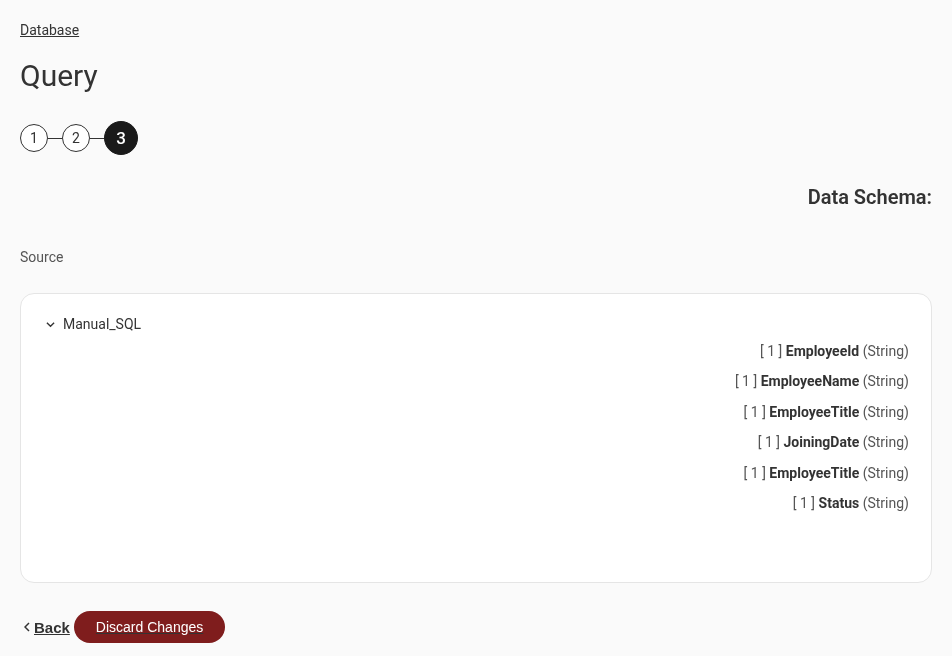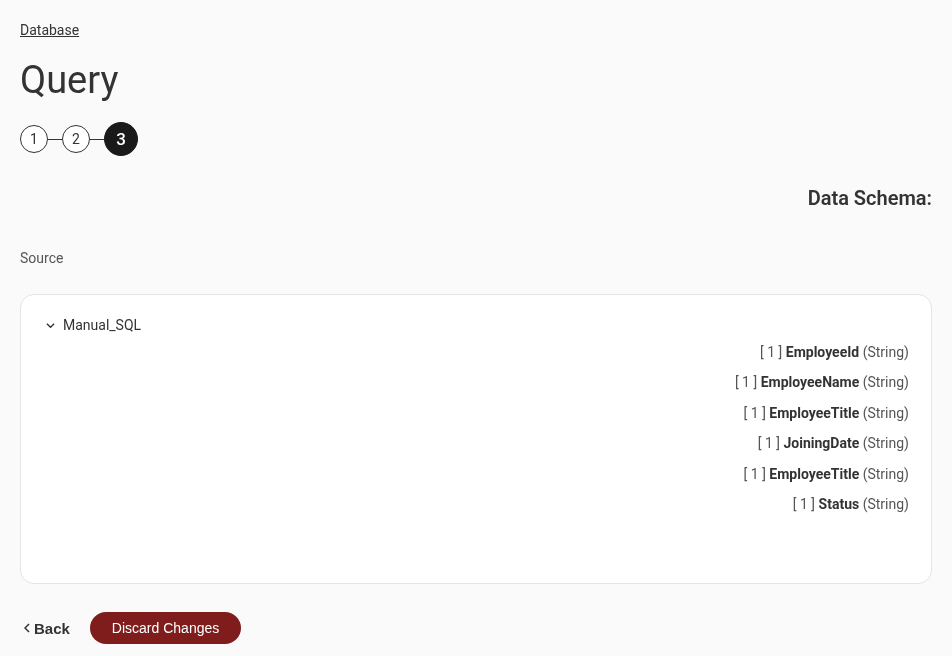--- a/index.html
+++ b/index.html
@@ -18,24 +18,24 @@
     }
     .breadcrumb {
       font-size: 14px;
       color: #333;
       text-decoration: underline;
       cursor: pointer;
       display: inline-block;
       margin-bottom: 20px;
     }
     .page-title {
-      font-size: 38px;
+      font-size: 30px;
       font-weight: 400;
       color: #333;
-      margin-bottom: 20px;
+      margin-bottom: 28px;
     }
     .stepper {
       display: flex;
       align-items: center;
       margin-bottom: 30px;
     }
     .step {
       width: 28px;
       height: 28px;
       border-radius: 50%;
@@ -117,21 +117,21 @@
     }
     .field-name {
       font-weight: 700;
     }
     .field-type {
       color: #555;
     }
     .footer-actions {
       display: flex;
       align-items: center;
-      gap: 16px;
+      text-decoration: underline;
     }
     .back-button {
       display: flex;
       align-items: center;
       font-size: 15px;
       font-weight: 600;
       color: #333;
       cursor: pointer;
       gap: 4px;
       background: none;

